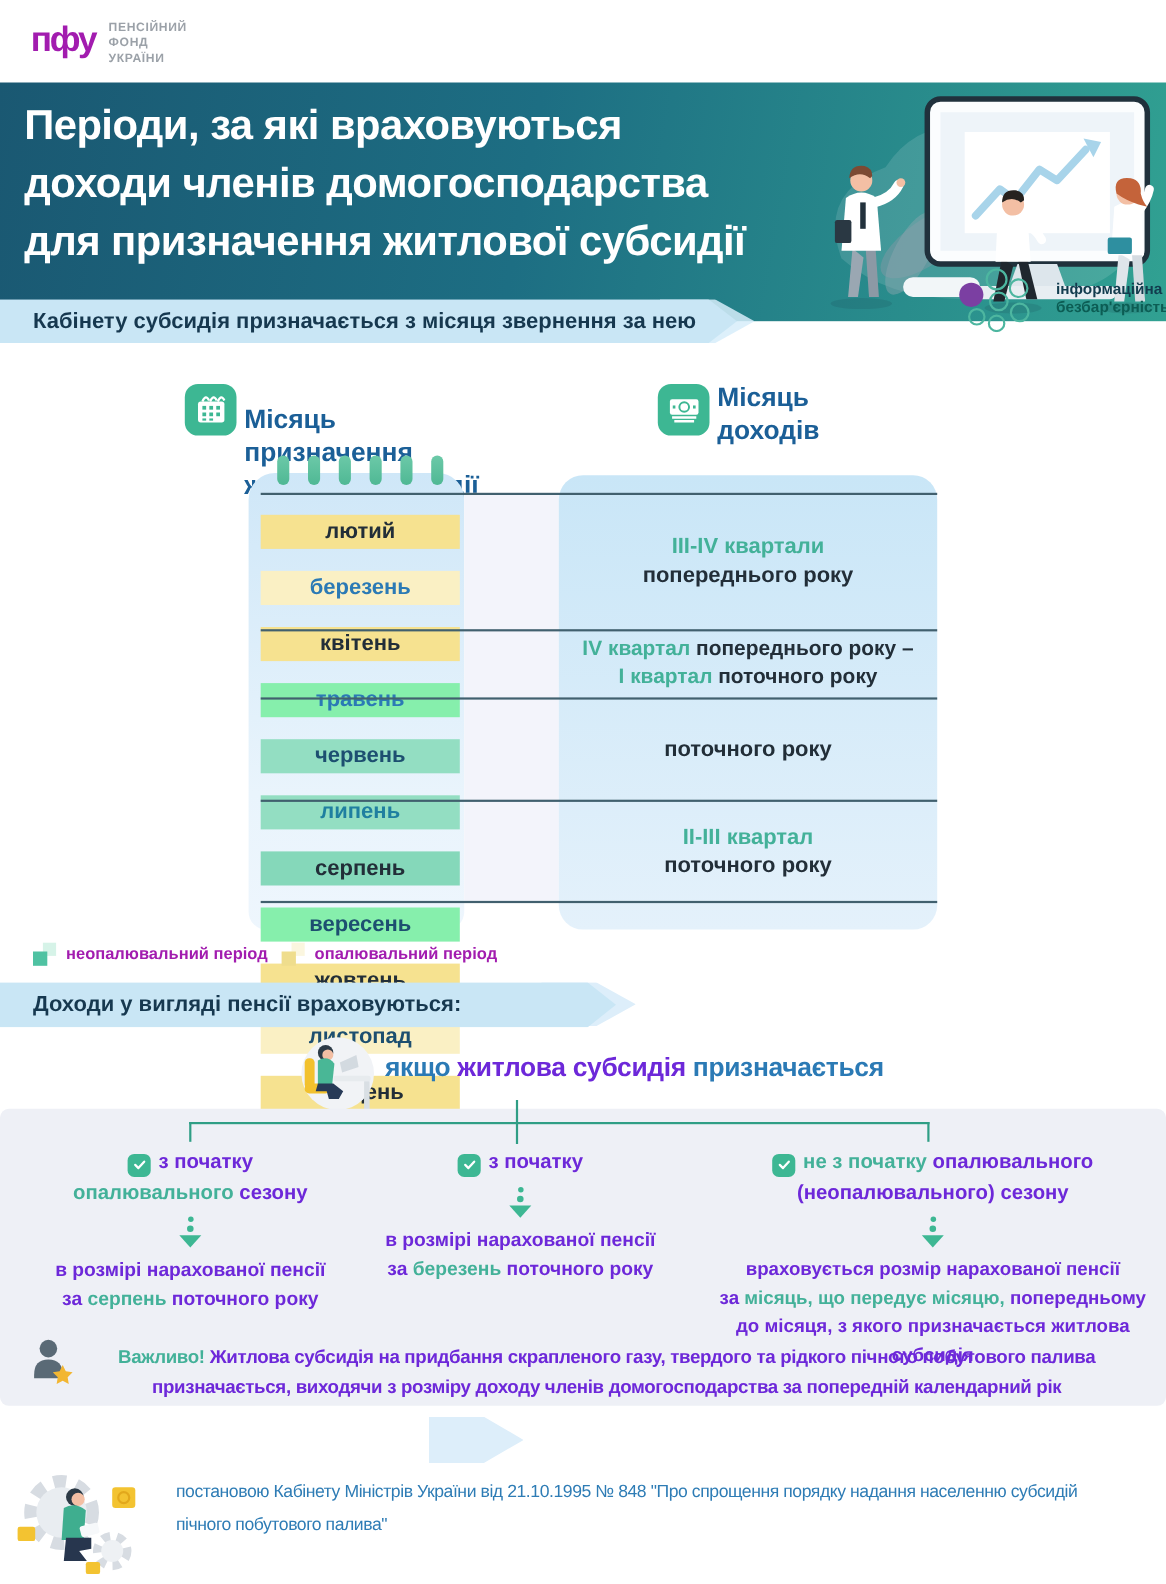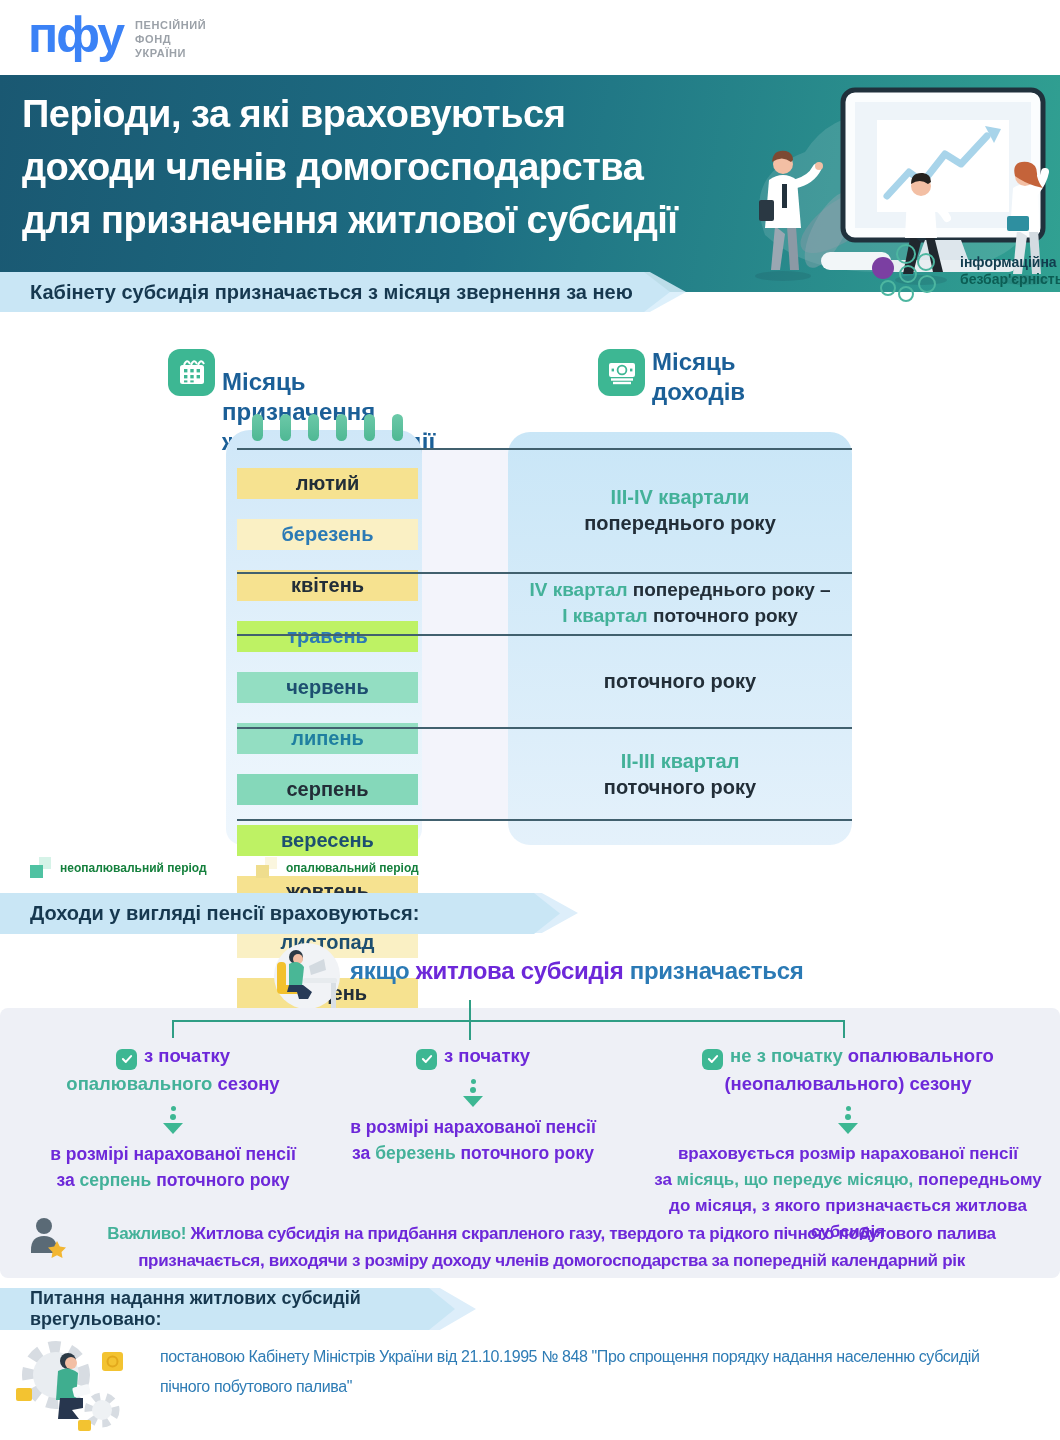--- a/index.html
+++ b/index.html
@@ -2,21 +2,21 @@
 <html><head>
 <meta charset="utf-8">
 <style>
   html,body{margin:0;padding:0;background:#fff;}
   .page{position:relative;width:1060px;height:1440px;background:#ffffff;overflow:hidden;
         font-family:"Liberation Sans",sans-serif;}
 
   
   .topbar{position:absolute;left:0;top:0;width:1060px;height:75px;background:#fff;}
   .logo{position:absolute;left:28px;top:8px;display:flex;align-items:flex-start;gap:12px;}
-  .logo-abbr{font-size:50px;line-height:54px;font-weight:bold;color:#3b82f6;letter-spacing:-2px;}
+  .logo-abbr{font-size:32px;line-height:54px;font-weight:bold;color:#a21caf;letter-spacing:-2px;}
   .logo-org{margin-top:10px;font-size:11px;line-height:14px;font-weight:bold;color:#9ba1a8;letter-spacing:.6px;}
 
   
   .banner{position:absolute;left:0;top:75px;width:1060px;height:217px;
           background:linear-gradient(100deg,#1a5872 0%,#1d6e83 45%,#31a192 100%);}
   .banner-title{position:absolute;left:22px;top:13px;color:#fff;font-weight:bold;
                 font-size:38px;line-height:53px;letter-spacing:-.5px;}
   .badge{position:absolute;left:868px;top:165px;display:flex;align-items:center;gap:10px;}
   .badge-text{font-size:14px;line-height:17px;font-weight:bold;}
   .badge-l1{color:#1d3a52;}
@@ -37,32 +37,32 @@
             border-radius:24px 24px 16px 16px;
             background:linear-gradient(180deg,#cfe7f8 0%,#e9f4fc 70%,#eef6fd 100%);}
   .pin{position:absolute;width:11px;height:27px;border-radius:6px;
        background:linear-gradient(180deg,#6cc9a8,#4fb894);top:414px;}
   .gapcol{position:absolute;left:422px;top:448px;width:86px;height:372px;background:#f3f4fb;}
   .rpanel{position:absolute;left:508px;top:432px;width:344px;height:413px;border-radius:22px;
           background:linear-gradient(180deg,#c9e6f7 0%,#e4f1fb 100%);}
   .mrows{position:absolute;left:237px;top:448px;width:181px;}
   .mrow{height:31px;line-height:31px;text-align:center;font-size:20px;font-weight:bold;margin-top:20px;}
   .bg-yd{background:#f6e290}.bg-yl{background:#faf0c4}
-  .bg-gl{background:#bef264}.bg-gm{background:#93dec2}.bg-gd{background:#85d8ba}
+  .bg-gl{background:#86efac}.bg-gm{background:#93dec2}.bg-gd{background:#85d8ba}
   .sep{position:absolute;left:237px;width:615px;height:2px;background:#41606e;z-index:4;}
   .group{position:absolute;left:508px;width:344px;display:flex;flex-direction:column;
          justify-content:center;text-align:center;font-size:20px;line-height:26px;font-weight:bold;}
 
   
   .c-green{color:#43b199}.c-blue{color:#2b7ab5}.c-dark{color:#6d28d9}
   .c-ink{color:#222e38}.c-navy{color:#1d4f70}.c-tblue{color:#1f7fa0}
 
   
   .legend-item{position:absolute;top:857px;display:flex;align-items:center;gap:9px;
-               font-size:12px;font-weight:600;color:#15803d;}
+               font-size:15px;font-weight:600;color:#a21caf;}
   .swatch{position:relative;width:21px;height:21px;display:inline-block;}
   .sw-back,.sw-front{position:absolute;display:block;}
   .sw-back{width:12px;height:12px;right:0;top:0;opacity:.55;}
   .sw-front{width:13px;height:13px;left:0;bottom:0;}
 
   
   .cond{position:absolute;left:350px;top:957px;font-size:24px;font-weight:bold;letter-spacing:-.3px;}
   .panel{position:absolute;left:0;top:1008px;width:1060px;height:270px;background:#eef0f6;border-radius:8px;}
   .tline{position:absolute;background:#2f9e85;z-index:3;}
   .branch{position:absolute;top:1042px;text-align:center;z-index:4;}
@@ -352,21 +352,20 @@
     <circle cx="16" cy="10" r="8" fill="#5a6a76"></circle>
     <path d="M3,34 q0,-14 13,-14 q13,0 13,14 v3 h-26 z" fill="#5a6a76"></path>
     <path d="M29,25 l2.8,5.6 6.2,1 -4.5,4.4 1,6.1 -5.5,-2.9 -5.5,2.9 1,-6.1 -4.5,-4.4 6.2,-1 z" fill="#f2b632"></path>
   </svg>
   <div class="imp-text">
     <div><span class="c-green">Важливо! </span><span class="c-dark">Житлова субсидія на придбання скрапленого газу, твердого та рідкого пічного побутового палива</span></div>
     <div><span class="c-dark">призначається, виходячи з розміру доходу членів домогосподарства за попередній календарний рік</span></div>
   </div>
 
   <div class="echo" style="left:390px;top:1288px;height:42px;"></div>
-  <div class="ribbon" style="top:1288px;width:455px;height:42px;font-size:18px;">Питання надання житлових субсидій врегульовано:</div>
 
   <svg style="position:absolute;left:14px;top:1330px;" width="112" height="106" viewBox="0 0 112 106">
     <circle cx="42" cy="45" r="27" fill="none" stroke="#d7dce2" stroke-width="14" stroke-dasharray="11 9"></circle>
     <circle cx="42" cy="45" r="23" fill="#e9edf1"></circle>
     <circle cx="88" cy="80" r="13" fill="none" stroke="#d7dce2" stroke-width="9" stroke-dasharray="7 6"></circle>
     <circle cx="88" cy="80" r="10" fill="#eef1f4"></circle>
     <rect x="88" y="22" width="21" height="19" rx="3" fill="#f3c331"></rect>
     <circle cx="98.5" cy="31.5" r="5" fill="none" stroke="#e2a81c" stroke-width="2"></circle>
     <rect x="2" y="58" width="16" height="13" rx="2" fill="#f3c331"></rect>
     <rect x="64" y="90" width="13" height="11" rx="2" fill="#f3c331"></rect>

